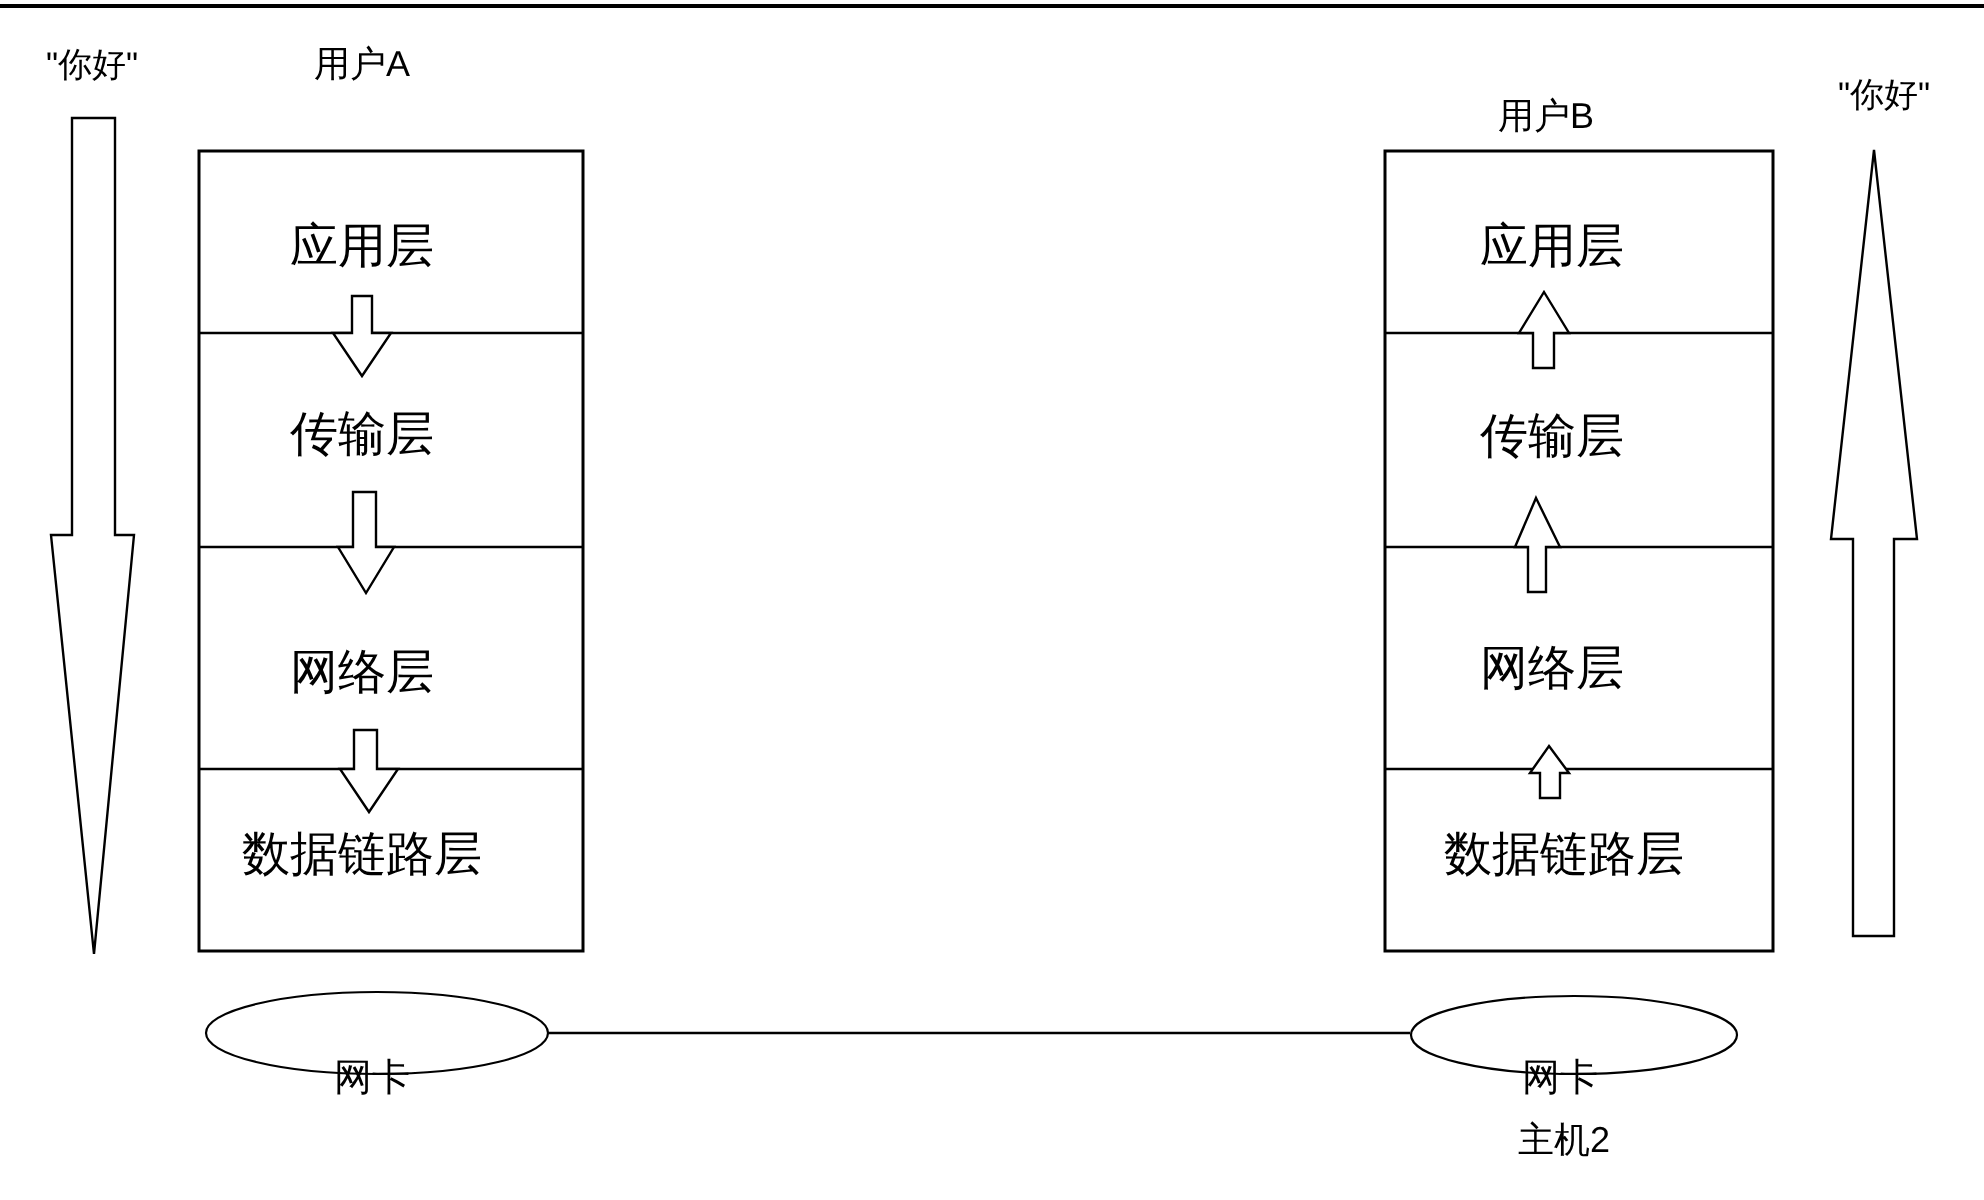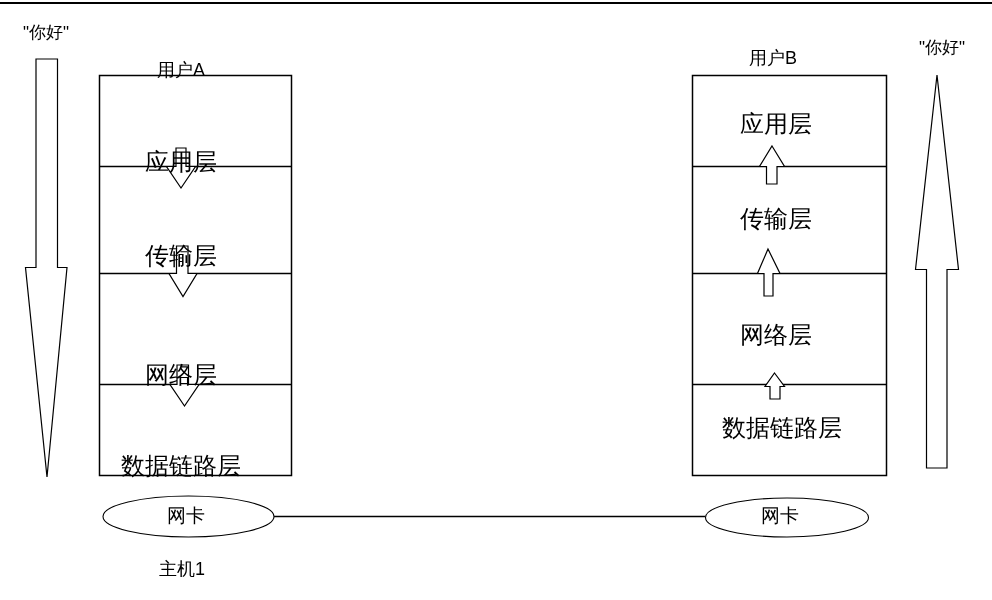--- a/index.html
+++ b/index.html
@@ -26,25 +26,25 @@
   .lbl {
     position: absolute;
     text-align: center;
     white-space: nowrap;
     color: #000000;
     line-height: 1.1;
   }
   .lbl-user   { font-size: 18px; }
   .lbl-msg    { font-size: 17px; }
   .lbl-layer  { font-size: 24px; }
-  .lbl-nic    { font-size: 19px; }
+  .lbl-nic    { font-size: 19px; margin-top: 24px; }
   .lbl-host   { font-size: 18px; }
 
   
-  .lx { left: 81px;  width: 200px; margin-top: 38px; }
+  .lx { left: 81px;  width: 200px; }
   
   .rx { left: 676px; width: 200px; }
 </style>
 </head>
 <body>
 
 <div class="stage">
 
   <svg class="diagram-svg" viewBox="0 0 992 600">
 
@@ -89,15 +89,15 @@
   <div class="lbl lbl-layer lx" style="top:415px;">数据链路层</div>
 
   <div class="lbl lbl-layer rx" style="top:111px;">应用层</div>
   <div class="lbl lbl-layer rx" style="top:206px;">传输层</div>
   <div class="lbl lbl-layer rx" style="top:322px;">网络层</div>
   <div class="lbl lbl-layer" style="left:682px; top:415px; width:200px;">数据链路层</div>
 
   <div class="lbl lbl-nic" style="left:86px; top:506px; width:200px;">网卡</div>
   <div class="lbl lbl-nic" style="left:680px; top:506px; width:200px;">网卡</div>
 
-  <div class="lbl lbl-host" style="left:82px; top:560px; width:200px;">主机1</div>
+  <div class="lbl lbl-host" style="left:682px; top:561px; width:200px;">主机2</div>
 
 </div>
 
 </body></html>

